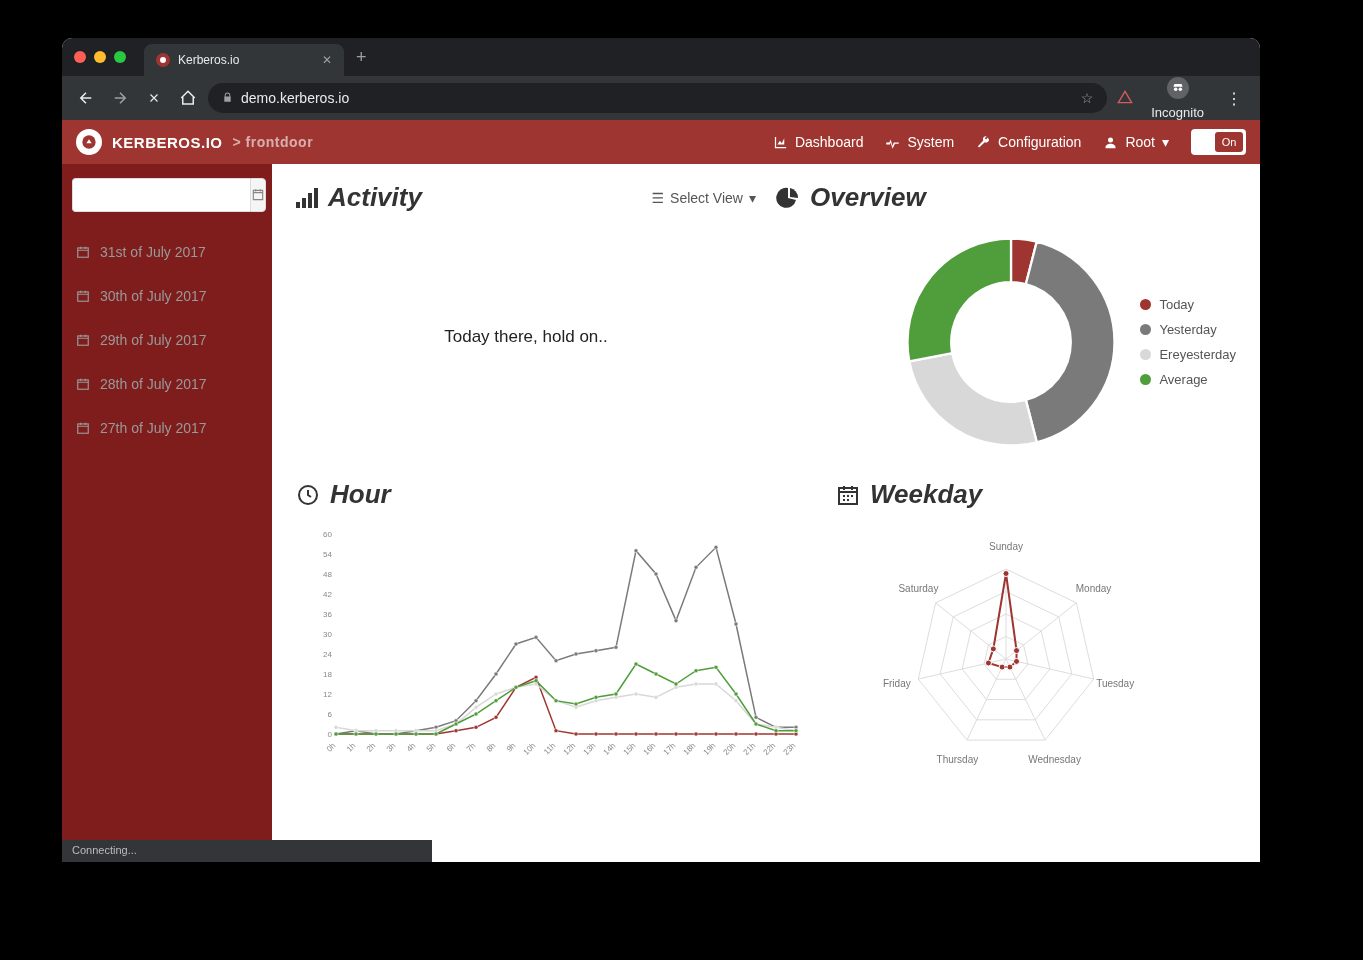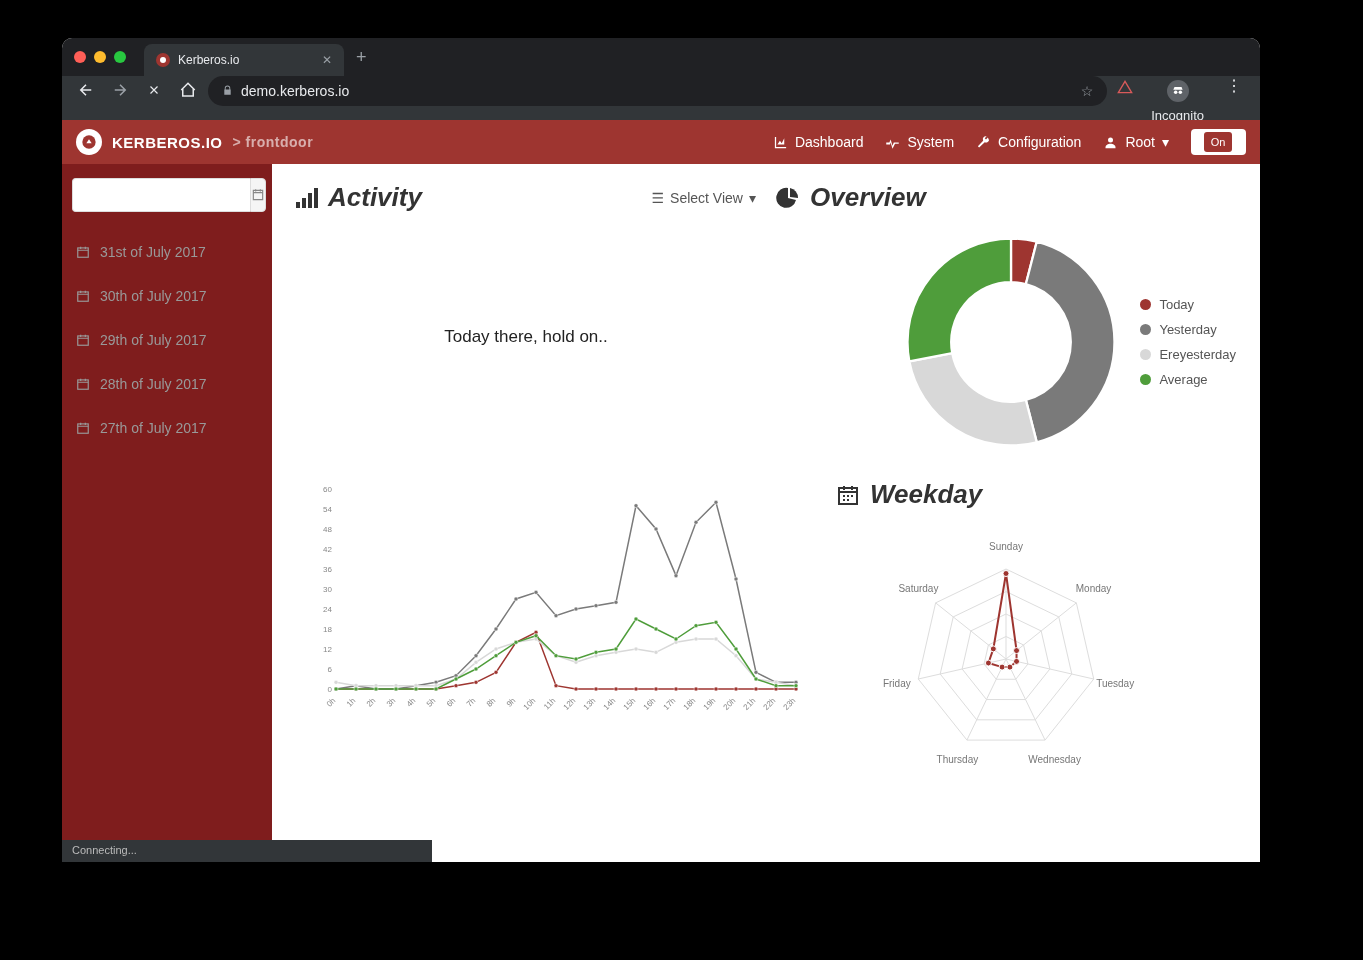--- a/index.html
+++ b/index.html
@@ -7,39 +7,39 @@
 .browser-window { position: absolute; left: 62px; top: 38px; width: 1198px; height: 824px; background: #fff; border-radius: 10px 10px 0 0; overflow: hidden; box-shadow: 0 10px 40px rgba(0,0,0,0.6); }
 .tab-bar { height: 38px; background: #202124; display: flex; align-items: center; padding-left: 12px; }
 .traffic-lights { display: flex; gap: 8px; margin-right: 18px; }
 .light { width: 12px; height: 12px; border-radius: 50%; }
 .red { background: #ff5f57; } .yellow { background: #febc2e; } .green { background: #28c840; }
 .tab { height: 32px; background: #323639; border-radius: 8px 8px 0 0; display: flex; align-items: center; padding: 0 12px; color: #e8eaed; font-size: 12px; min-width: 200px; margin-top: 6px; gap: 8px; }
 .tab .favicon { width: 14px; height: 14px; background: #9e3530; border-radius: 50%; display:flex;align-items:center;justify-content:center; }
 .tab .favicon::after { content:""; width:6px;height:6px;background:#fff;border-radius:50%; }
 .tab .close { margin-left: auto; color: #9aa0a6; cursor: pointer; }
 .new-tab { color: #9aa0a6; margin-left: 12px; font-size: 18px; cursor: pointer; }
-.url-bar { height: 44px; background: #323639; display: flex; align-items: flex-start; padding: 0 10px; gap: 6px; }
+.url-bar { height: 44px; background: #323639; display: flex; align-items: center; padding: 0 10px; gap: 6px; }
 .nav-btn { width: 28px; height: 28px; display: flex; align-items: center; justify-content: center; color: #9aa0a6; cursor: pointer; border-radius: 50%; }
 .nav-btn.active { color: #e8eaed; }
 .url-input { flex: 1; height: 30px; background: #202124; border-radius: 15px; display: flex; align-items: center; padding: 0 14px; color: #e8eaed; font-size: 14px; gap: 8px; }
 .lock { color: #9aa0a6; font-size: 11px; }
 .star { color: #9aa0a6; margin-left: auto; }
 .ext-icon { width: 24px; height: 24px; display: flex; align-items: center; justify-content: center; color: #d85a5a; }
 .incognito { display: flex; align-items: center; gap: 6px; color: #e8eaed; font-size: 13px; padding: 4px 8px; flex-direction: column; }
 .incognito-icon { width:22px;height:22px;background:#5f6368;border-radius:50%;display:flex;align-items:center;justify-content:center;color:#fff;font-size:12px; }
 .menu-dots { color: #e8eaed; padding: 0 8px; cursor: pointer; }
 .content { height: calc(100% - 82px); overflow: hidden; background: #fff; position: relative; }
 .topnav { height: 44px; background: #9e3530; display: flex; align-items: center; padding: 0 14px; color: #fff; }
 .brand { display: flex; align-items: center; gap: 10px; font-weight: 600; font-size: 15px; letter-spacing: 0.5px; }
 .brand-logo { width: 26px; height: 26px; background: #fff; border-radius: 50%; display:flex;align-items:center;justify-content:center; }
 .brand-logo svg { width:16px;height:16px; }
 .breadcrumb { color: rgba(255,255,255,0.6); font-size: 14px; }
 .nav-right { margin-left: auto; display: flex; align-items: center; gap: 22px; font-size: 14px; }
 .nav-item { display: flex; align-items: center; gap: 7px; cursor: pointer; }
-.toggle { width: 55px; height: 26px; background: #fff; border-radius: 4px; position: relative; display:flex;align-items:center;justify-content:flex-end;padding-right:14px; }
+.toggle { width: 55px; height: 26px; background: #fff; border-radius: 4px; position: relative; display:flex;align-items:center;justify-content:flex-end;padding-right:3px; }
 .toggle-knob { width: 28px; height: 20px; background: #9e3530; border-radius: 3px; color: #fff; font-size: 11px; display: flex; align-items: center; justify-content: center; font-weight: 500; }
 .main { display: flex; height: calc(100% - 44px); }
 .sidebar { width: 210px; padding: 14px 10px; background: #7f1d1d; }
 .date-picker { display: flex; margin-bottom: 18px; }
 .date-input { flex: 1; height: 34px; border: 1px solid #ddd; border-radius: 4px 0 0 4px; border-right: none; }
 .date-btn { width: 36px; height: 34px; border: 1px solid #ddd; background: #f5f5f5; border-radius: 0 4px 4px 0; display: flex; align-items: center; justify-content: center; color: #888; cursor: pointer; }
 .date-list { list-style: none; }
 .date-item { display: flex; align-items: center; gap: 10px; padding: 14px 4px; color: #999; font-size: 14px; cursor: pointer; }
 .panel { flex: 1; padding: 18px 24px; overflow: auto; }
 .row1 { display: flex; gap: 20px; }
@@ -278,20 +278,27 @@
                     <span class="legend-dot" style="background:#4f9d3b"></span>
                     <span>Average</span>
                   </li>
               </ul>
             </div>
           </div>
         </div>
 
         <div class="row2">
           <div class="section">
+            <div class="sec-head">
+              <svg width="24" height="24" viewBox="0 0 24 24" fill="none" stroke="#333" stroke-width="2">
+                  <circle cx="12" cy="12" r="9"></circle>
+                  <path d="M12 7v5l3 2"></path>
+                </svg>
+              <span class="sec-title">Hour</span>
+            </div>
             <div class="chart-body">
               <svg class="hour-chart" viewBox="0 0 500 250" id="hour-svg">
                   <text x="26" y="213" text-anchor="end" font-size="8" fill="#888">0</text>
                   <text x="26" y="193" text-anchor="end" font-size="8" fill="#888">6</text>
                   <text x="26" y="173" text-anchor="end" font-size="8" fill="#888">12</text>
                   <text x="26" y="153" text-anchor="end" font-size="8" fill="#888">18</text>
                   <text x="26" y="133" text-anchor="end" font-size="8" fill="#888">24</text>
                   <text x="26" y="113" text-anchor="end" font-size="8" fill="#888">30</text>
                   <text x="26" y="93" text-anchor="end" font-size="8" fill="#888">36</text>
                   <text x="26" y="73" text-anchor="end" font-size="8" fill="#888">42</text>

